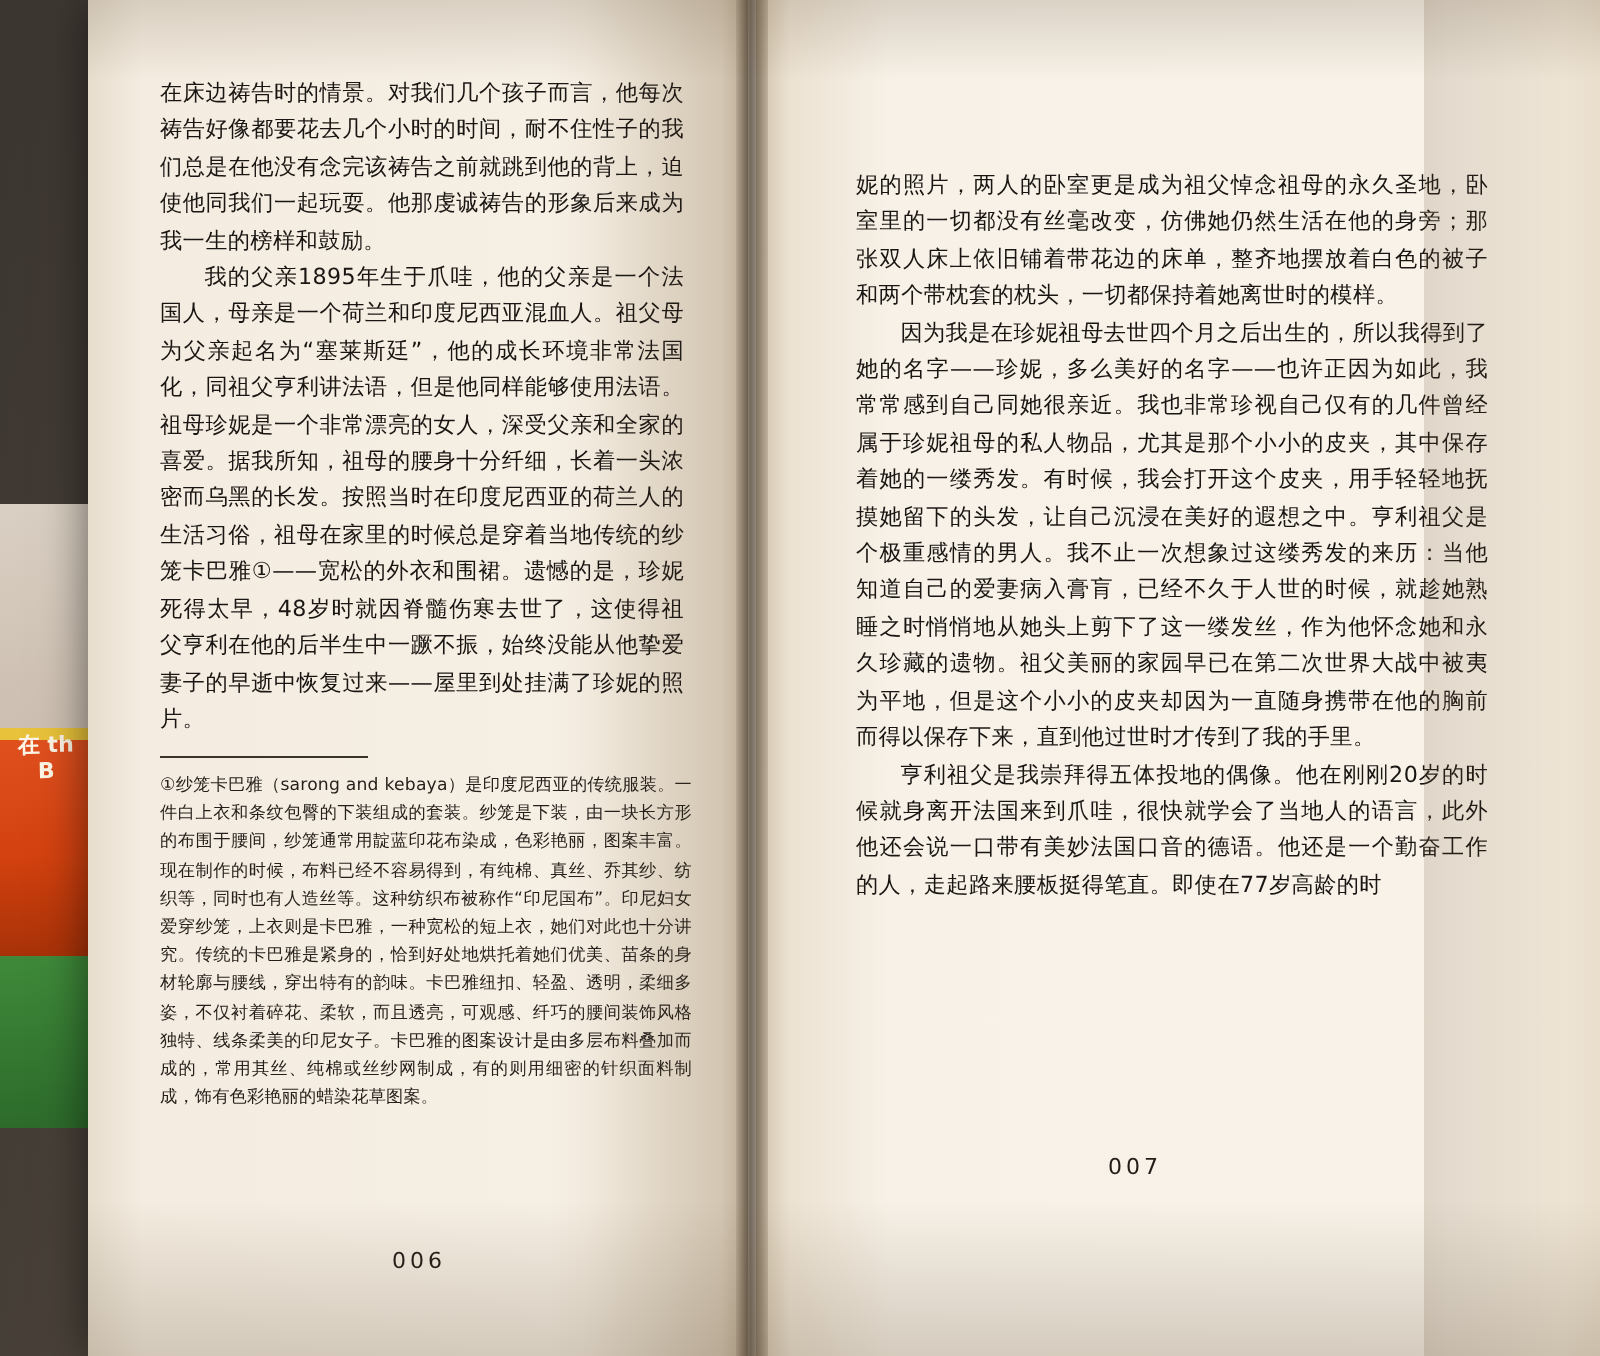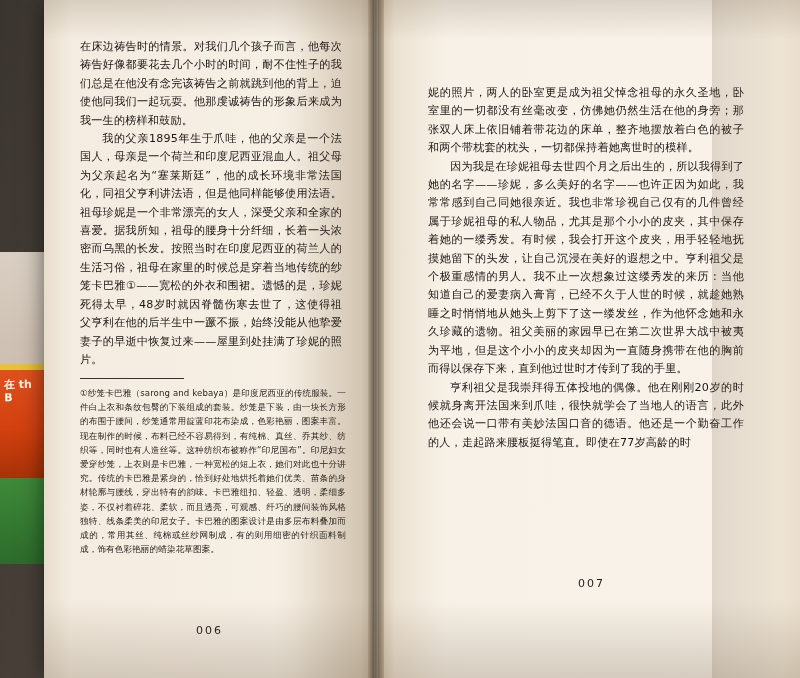--- a/index.html
+++ b/index.html
@@ -48,27 +48,28 @@
   }
   .left-object .strip-green {
     position: absolute;
     left: 0; top: 226px;
     width: 46px; height: 86px;
     background: linear-gradient(180deg, #3f8a3a 0%, #2d6b2b 100%);
   }
   .left-object .obj-text {
     position: absolute;
     left: 4px;
-    top: 126px;
+    top: 114px;
     width: 38px;
     color: #fdf6e6;
     font-size: 11px;
     line-height: 13px;
     font-weight: bold;
     letter-spacing: 0px;
+    text-align: center;
     transform: rotate(-1deg);
   }
 
   
   .book {
     position: absolute;
     left: 44px;
     top: 0px;
     width: 756px;
     height: 678px;
@@ -153,21 +154,21 @@
   }
   .footnote .marker { font-size: 8.6px; }
 
   .folio {
     position: absolute;
     font-size: 11px;
     letter-spacing: 2px;
     color: #211c17;
   }
   .folio.left { left: 152px; top: 624px; }
-  .folio.right { left: 200px; top: 577px; text-align: center; }
+  .folio.right { left: 176px; top: 577px; text-align: center; }
 
   
   .shade {
     position: absolute;
     pointer-events: none;
   }
   .shade.left-gutter {
     left: 250px; top: 0; width: 80px; height: 678px;
     background: linear-gradient(90deg, rgba(120,95,60,0) 0%, rgba(110,85,55,0.16) 100%);
   }

